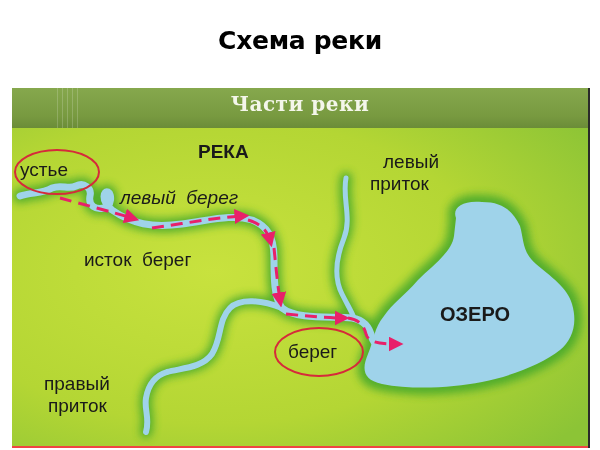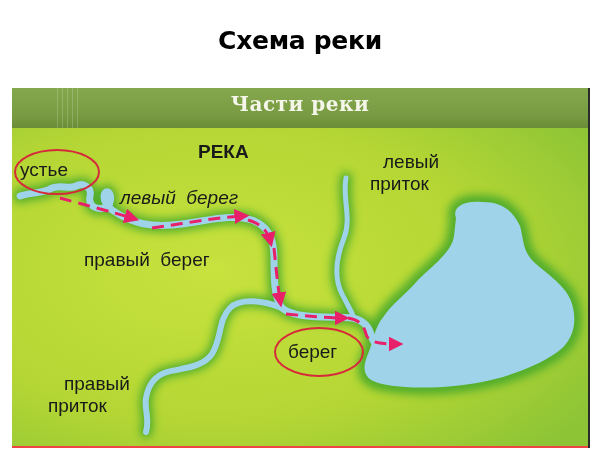--- a/index.html
+++ b/index.html
@@ -94,20 +94,21 @@
         <path d="M336,190 C348,192 352,198 354,206 C356,214 366,216 384,216" marker-end="url(#arrowHead)"></path>
       </g>
 
       <ellipse cx="45" cy="44" rx="42" ry="22" fill="none" stroke="#d62a3a" stroke-width="2"></ellipse>
       <ellipse cx="307" cy="224" rx="44" ry="24" fill="none" stroke="#d62a3a" stroke-width="2"></ellipse>
     </svg>
 
     <div class="lbl bold" style="left:186px; top:14px; font-size:19px;">РЕКА</div>
     <div class="lbl" style="left:8px; top:32px;">устье</div>
     <div class="lbl" style="left:108px; top:60px; white-space:pre;font-style:italic;">левый  берег</div>
-    <div class="lbl" style="left:72px; top:122px; white-space:pre;">правый  берег</div>
+    <div class="lbl" style="left:72px; top:122px; white-space:pre;">исток  берег</div>
     <div class="lbl" style="left:358px; top:24px;margin-left:13px;">левый</div>
     <div class="lbl" style="left:358px; top:46px;">приток</div>
-    <div class="lbl" style="left:52px; top:246px;text-align:center;">правый</div>
+    <div class="lbl" style="left:32px; top:246px;text-align:center;">правый</div>
     <div class="lbl" style="left:36px; top:268px;">приток</div>
     <div class="lbl" style="left:276px; top:214px;">берег</div>
+    <div class="lbl bold" style="left:428px; top:176px; font-size:20px;">ОЗЕРО</div>
   </div>
 </div>
 
 </body></html>

